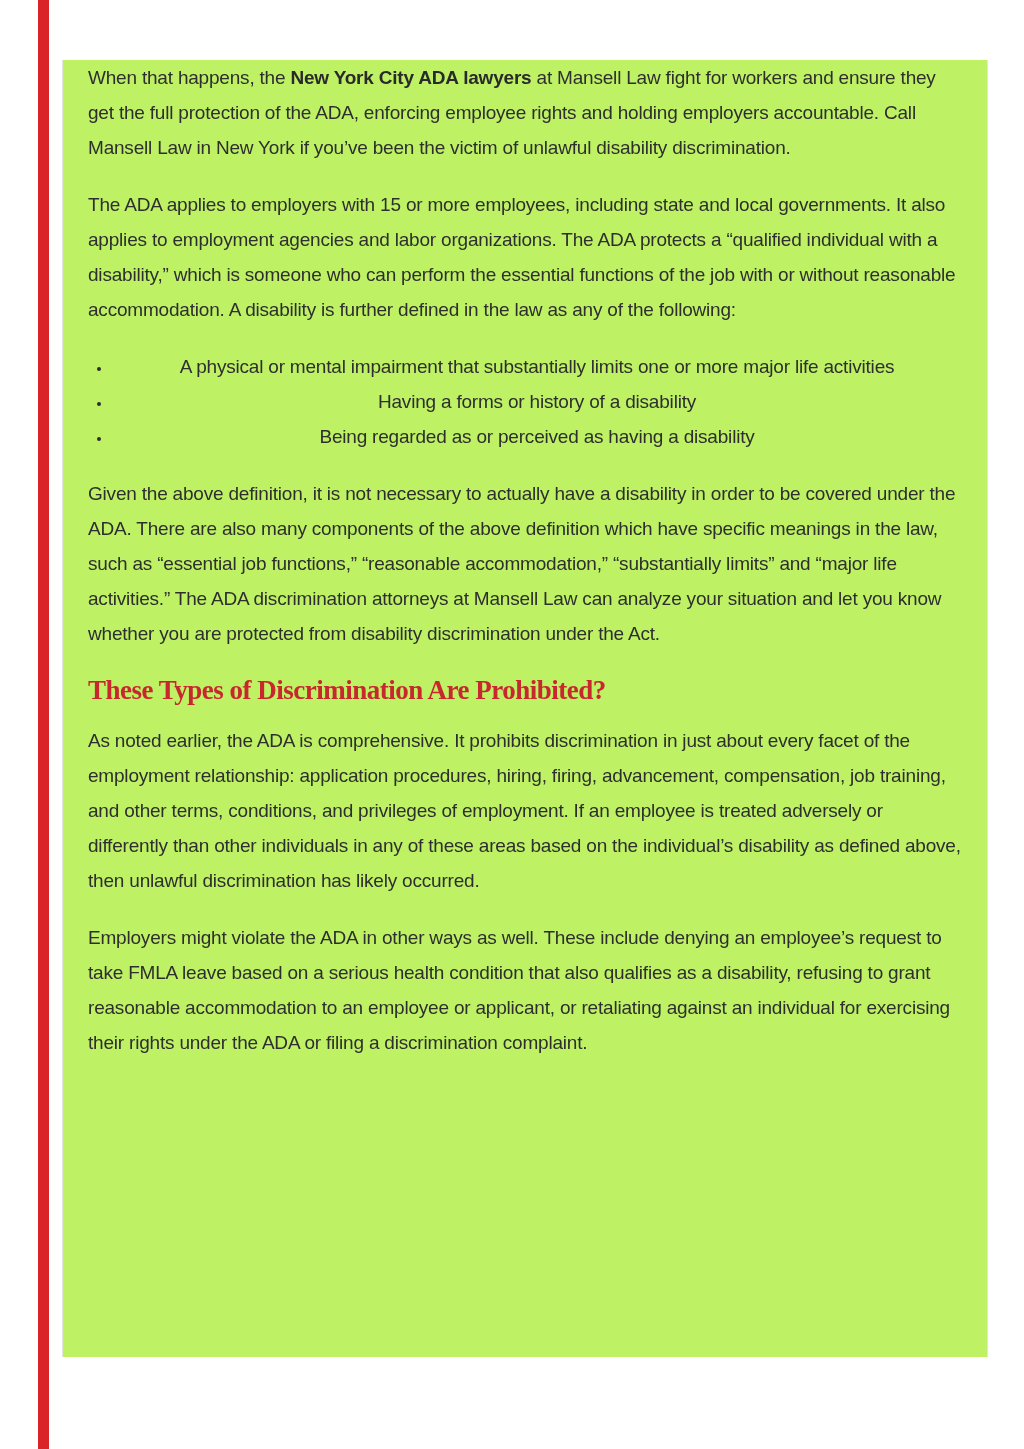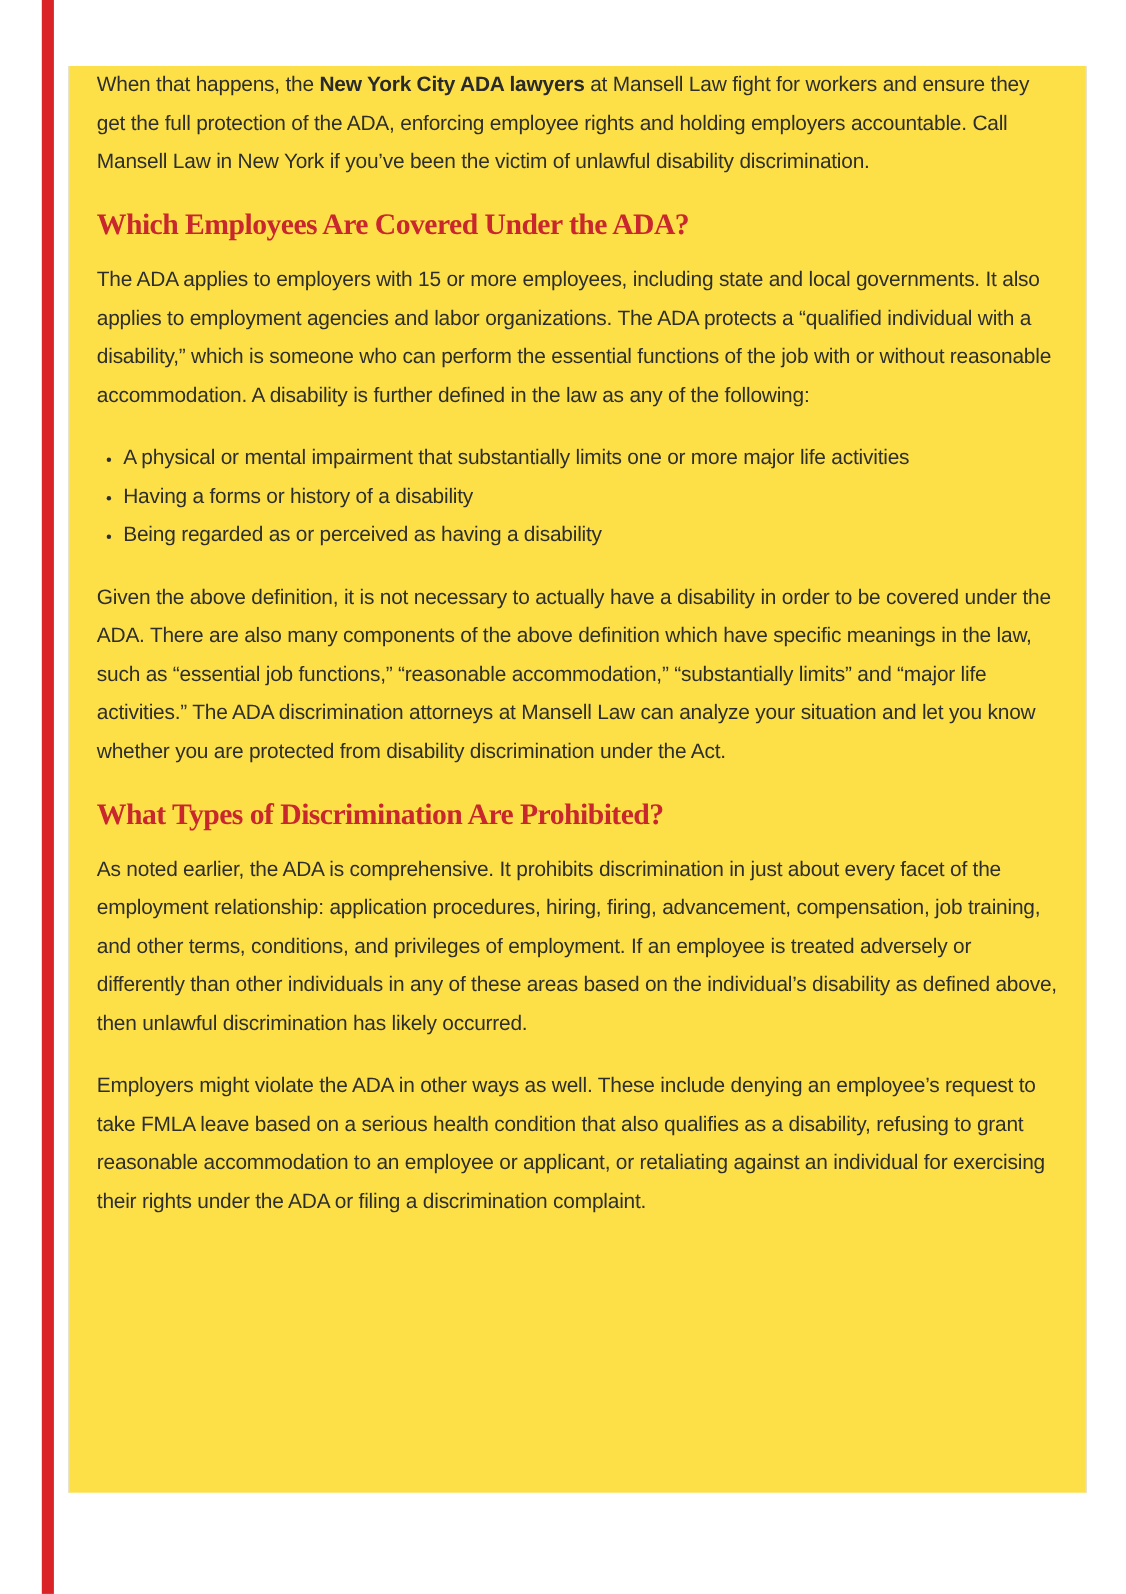--- a/index.html
+++ b/index.html
@@ -21,21 +21,21 @@
   }
   .content-box {
     position: absolute;
     left: 62px;
     top: 60px;
     width: 926px;
     min-height: 1297px;
     border-left: 1px solid #e3e3e3;
     border-right: 1px solid #e3e3e3;
     padding: 0 25px;
-    background: #fde047;
+    background: #bef264;
   }
   .content-box p {
     font-size: 19px;
     line-height: 35px;
     letter-spacing: -0.2px;
     color: #2e2e2e;
     margin: 0 0 22px 0;
   }
   .content-box p b { font-weight: 700; color: #2a2a2a; }
   .content-box h2 {
@@ -50,45 +50,45 @@
   .content-box ul {
     margin: 2px 0 22px 0;
     padding-left: 24px;
     list-style: disc;
   }
   .content-box li {
     font-size: 19px;
     line-height: 35px;
     letter-spacing: -0.2px;
     color: #2e2e2e;
+    text-align: center;
   }
   .content-box li::marker { font-size: 14px; }
 </style>
 </head>
 <body>
 
 <div class="accent-bar"></div>
 
 <div class="content-box">
 
   <p><span>When that happens, the </span><b>New York City ADA lawyers</b><span> at Mansell Law fight for workers and ensure they get the full protection of the ADA, enforcing employee rights and holding employers accountable. Call Mansell Law in New York if you’ve been the victim of unlawful disability discrimination.</span></p>
 
-  <h2>Which Employees Are Covered Under the ADA?</h2>
 
   <p>The ADA applies to employers with 15 or more employees, including state and local governments. It also applies to employment agencies and labor organizations. The ADA protects a “qualified individual with a disability,” which is someone who can perform the essential functions of the job with or without reasonable accommodation. A disability is further defined in the law as any of the following:</p>
 
   <ul>
     <li>A physical or mental impairment that substantially limits one or more major life activities</li>
     <li>Having a forms or history of a disability</li>
     <li>Being regarded as or perceived as having a disability</li>
   </ul>
 
   <p>Given the above definition, it is not necessary to actually have a disability in order to be covered under the ADA. There are also many components of the above definition which have specific meanings in the law, such as “essential job functions,” “reasonable accommodation,” “substantially limits” and “major life activities.” The ADA discrimination attorneys at Mansell Law can analyze your situation and let you know whether you are protected from disability discrimination under the Act.</p>
 
-  <h2>What Types of Discrimination Are Prohibited?</h2>
+  <h2>These Types of Discrimination Are Prohibited?</h2>
 
   <p>As noted earlier, the ADA is comprehensive. It prohibits discrimination in just about every facet of the employment relationship: application procedures, hiring, firing, advancement, compensation, job training, and other terms, conditions, and privileges of employment. If an employee is treated adversely or differently than other individuals in any of these areas based on the individual’s disability as defined above, then unlawful discrimination has likely occurred.</p>
 
   <p>Employers might violate the ADA in other ways as well. These include denying an employee’s request to take FMLA leave based on a serious health condition that also qualifies as a disability, refusing to grant reasonable accommodation to an employee or applicant, or retaliating against an individual for exercising their rights under the ADA or filing a discrimination complaint.</p>
 
 
 
 </div>
 
 </body></html>

